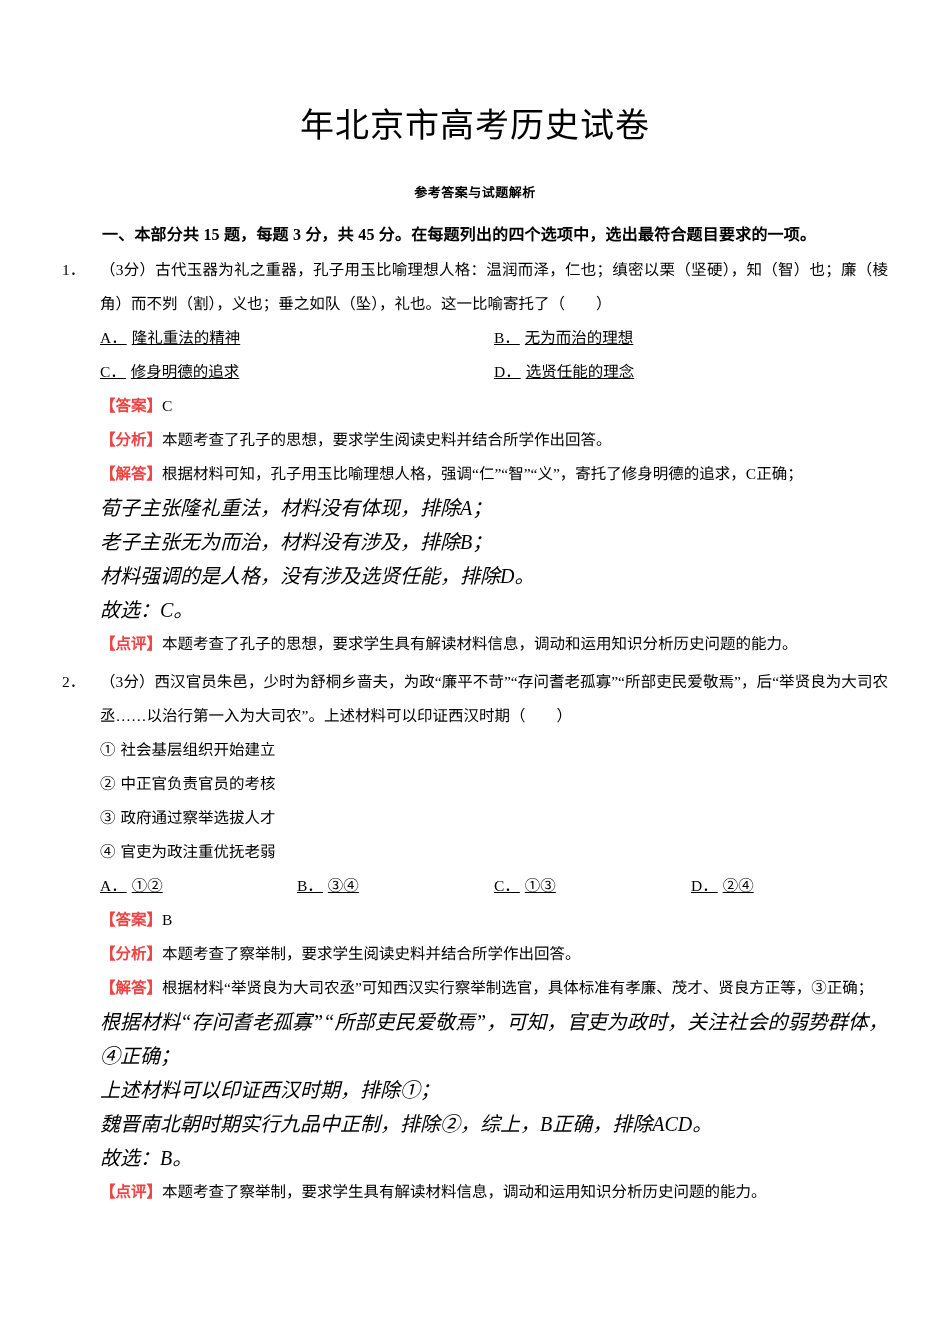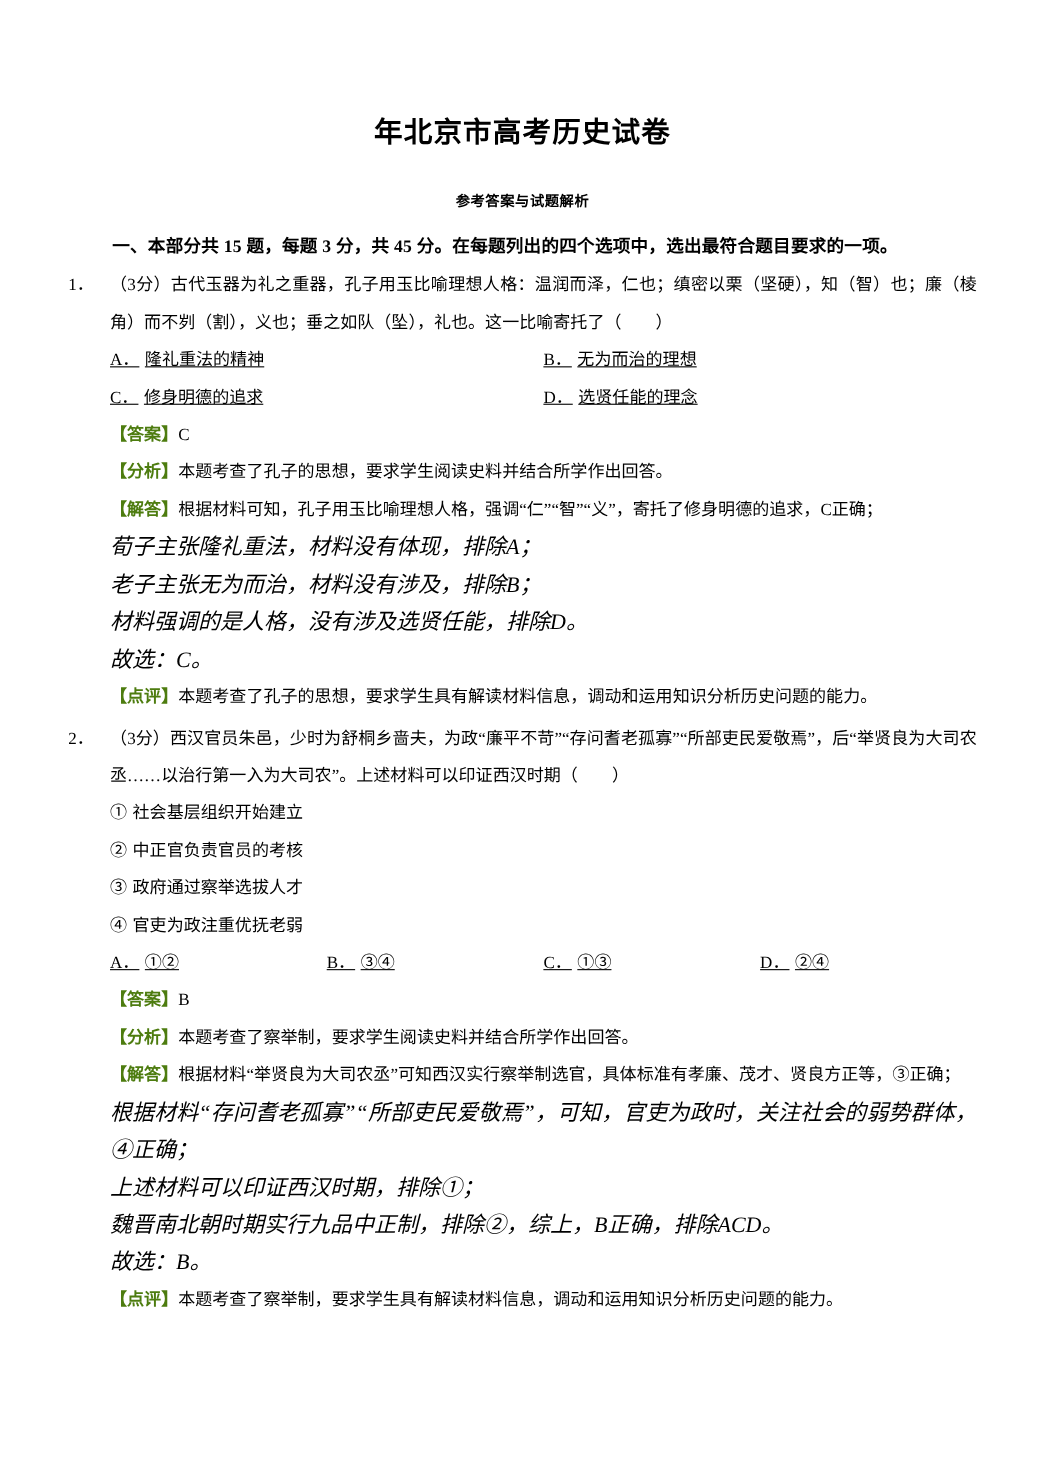--- a/index.html
+++ b/index.html
@@ -22,22 +22,22 @@
     box-sizing: border-box;
     padding: 0 62px 0 62px;
     background: #ffffff;
   }
   .spacer-top { height: 104px; }
 
   
   .doc-title {
     text-align: center;
     font-family: "Liberation Serif", "DejaVu Serif", serif;
-    font-size: 26px;
-    font-weight: bold;
+    font-size: 34px;
+    font-weight: normal;
     letter-spacing: 1px;
     line-height: 1.3;
     margin: 0;
   }
   .doc-subtitle {
     text-align: center;
     font-size: 13px;
     font-weight: bold;
     margin-top: 34px;
     letter-spacing: 0.5px;
@@ -115,21 +115,21 @@
     line-height: 34px;
     text-align: justify;
     text-justify: inter-ideograph;
     font-style: italic;
   }
   
   .ans-cont {
     padding-left: 38px;
   }
   .tag {
-    color: #4d7c0f;
+    color: #ef4444;
     font-weight: bold;
     letter-spacing: 0;
   }
 </style>
 </head>
 <body>
 
 <div class="page">
 
   <div class="spacer-top"></div>

